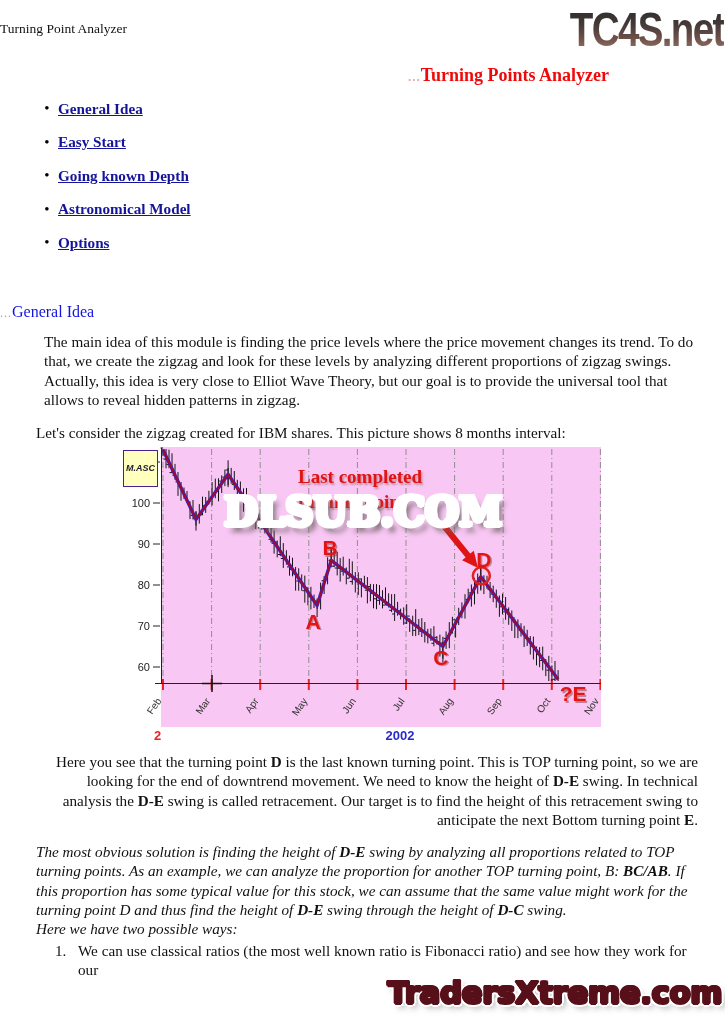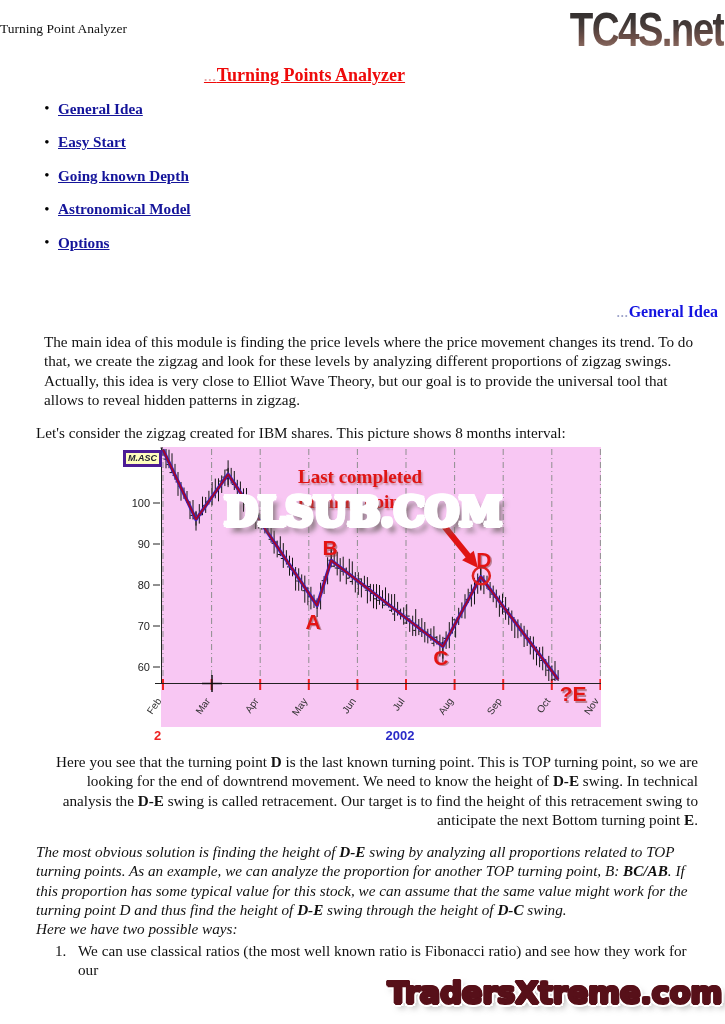--- a/index.html
+++ b/index.html
@@ -7,31 +7,31 @@
         font-family:"Liberation Serif",serif;color:#111;margin:0 auto;}
 
   .doc-header{position:absolute;top:21px;left:0;width:725px;font-size:13.5px;}
 
   .tc4s{position:absolute;top:4px;right:1px;line-height:1;
         font-family:"Liberation Sans",sans-serif;font-weight:bold;font-size:47px;letter-spacing:-2px;
         transform:scaleX(.82) scaleY(1.04);transform-origin:100% 0;
         background:linear-gradient(180deg,#2b2b2b 5%,#443a38 42%,#6e5049 70%,#997a6f 100%);
         -webkit-background-clip:text;background-clip:text;color:transparent;-webkit-text-fill-color:transparent;}
 
-  .page-title{position:absolute;top:65px;left:0;width:609px;text-align:center;
-              font-size:18px;font-weight:bold;color:#ee0a0a;text-decoration:underline;}
+  .page-title{position:absolute;top:65px;left:0;width:609px;text-align:right;
+              font-size:18px;font-weight:bold;color:#ee0a0a;}
   .page-title .prefix{color:#e6a6a6;font-size:13px;letter-spacing:1px;}
 
   .toc{position:absolute;top:99px;left:36px;margin:0;padding:0;list-style:none;}
   .toc li{display:flex;align-items:center;height:19px;margin-bottom:14.6px;}
   .toc .marker{width:22px;text-align:center;color:#000;font-size:15px;}
   .toclink{font-weight:bold;font-size:15.2px;color:#14149a;text-decoration:underline;cursor:pointer;}
 
-  .section-heading{position:absolute;top:303px;left:0;width:718px;text-align:right;
-                   font-weight:bold;font-size:16px;color:#1414e0;}
+  .section-heading{position:absolute;top:303px;left:0;width:718px;text-align:left;
+                   font-weight:normal;font-size:16px;color:#1414e0;}
   .section-heading .prefix{color:#9aa0c8;font-size:12px;letter-spacing:1px;}
 
   .para{position:absolute;left:36px;width:662px;font-size:15.2px;line-height:19.3px;}
   #p1{top:332px;margin-left:8px;} #p2{top:423px;} #p3{top:752px;text-align:right;} #p4{top:842px;font-style:italic;}
 
   .numitem{position:absolute;left:36px;top:941px;width:670px;font-size:15.2px;line-height:19.3px;display:flex;}
   .numitem .num{width:18px;margin-left:19px;}
   .numitem .txt{margin-left:5px;flex:1;}
 
   .footer-page{position:absolute;top:984px;left:0;width:725px;text-align:center;font-size:13.5px;}
@@ -42,23 +42,23 @@
           -webkit-background-clip:text;background-clip:text;color:transparent;-webkit-text-fill-color:transparent;
           text-shadow:-1.5px 0 #571019,1.5px 0 #571019,0 -1.5px #571019,0 1.5px #571019,
                       -1px -1px #571019,1px 1px #571019,1px -1px #571019,-1px 1px #571019,
                       -3.5px 0 #fff,3.5px 0 #fff,0 -3.5px #fff,0 3.5px #fff,
                       -2.5px -2.5px #fff,2.5px 2.5px #fff,2.5px -2.5px #fff,-2.5px 2.5px #fff,
                       4px 5px 6px rgba(90,90,90,.55);}
 
   
   .chart{position:absolute;left:118px;top:447px;width:483px;height:298px;overflow:hidden;background:#fff;}
   .chart svg{position:absolute;left:0;top:0;z-index:1;}
-  .masc{position:absolute;left:5px;top:3px;z-index:3;background:#ffffbe;border:3px solid #4c1d95;
+  .masc{position:absolute;left:5px;top:3px;z-index:3;background:#ffffbe;border:1px solid #4c1d95;
         font-family:"Liberation Sans",sans-serif;font-style:italic;font-weight:bold;font-size:9px;
-        color:#223;padding:0 2px;line-height:11px;}
+        color:#223;padding:12px 2px;line-height:11px;}
   .ann{position:absolute;left:180px;width:220px;
        font-family:Liberation Serif, serif;font-weight:bold;font-size:19px;color:#e01414;
        text-shadow:1.5px 1.5px 2px rgba(160,90,90,.55);}
   .ann1{top:19px;z-index:3;}
   .ann2{top:44px;z-index:2;}
   .watermark{position:absolute;left:95px;top:42px;width:300px;text-align:center;z-index:4;line-height:1.15;
              font-family:"DejaVu Serif",serif;font-weight:bold;font-size:39px;
              background:linear-gradient(180deg,#ef8a8a 0%,#d63030 38%,#a81414 58%,#8e0e0e 100%);
              -webkit-background-clip:text;background-clip:text;color:transparent;-webkit-text-fill-color:transparent;
              text-shadow:-2.5px 0 #fff,2.5px 0 #fff,0 -2.5px #fff,0 2.5px #fff,

